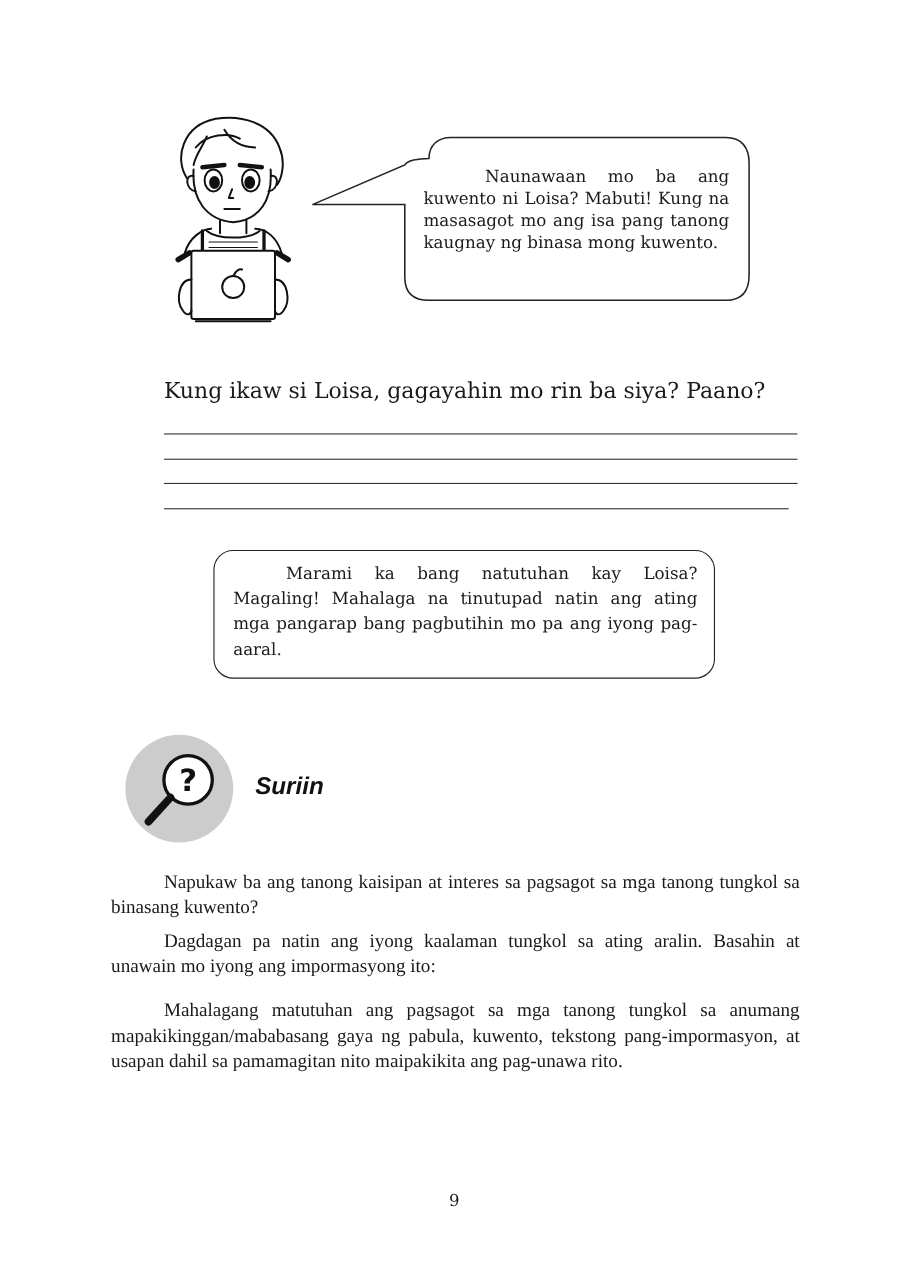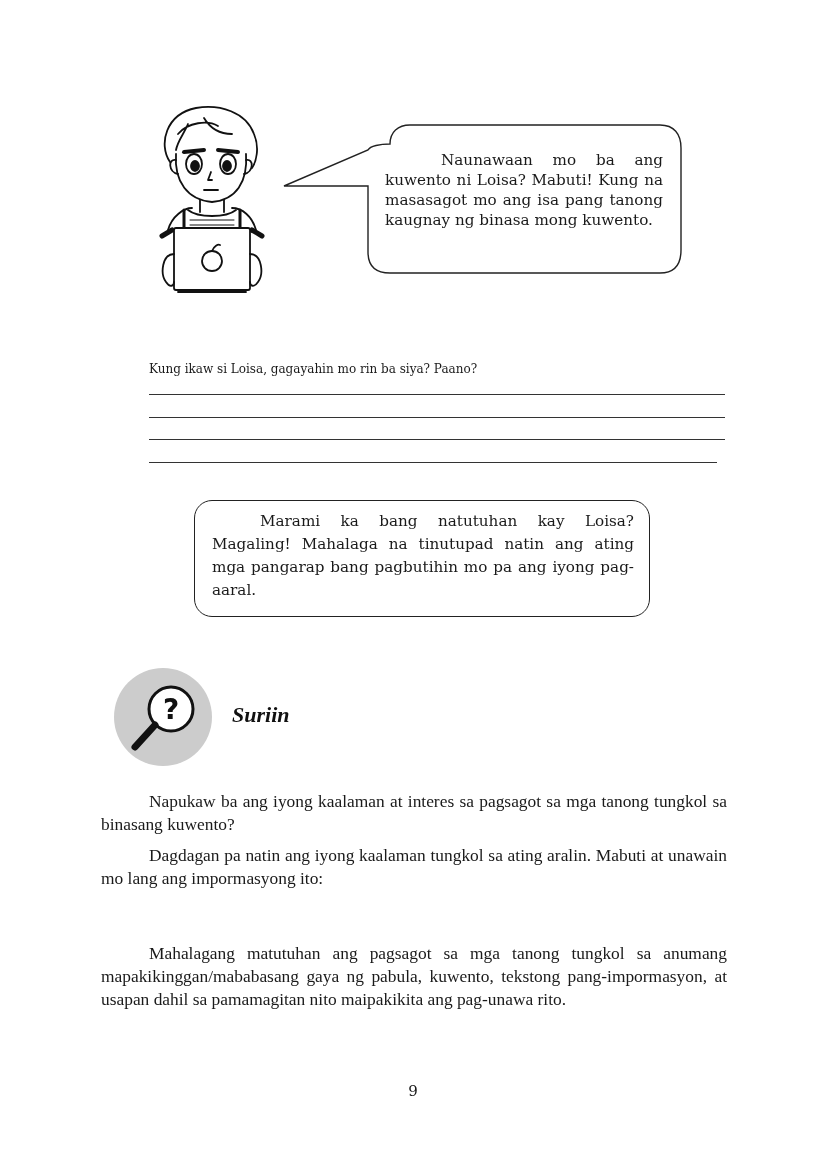--- a/index.html
+++ b/index.html
@@ -9,39 +9,39 @@
 
   
   #character { left: 148px; top: 104px; width: 128px; height: 196px; }
 
   
   #bubble1-svg { left: 280px; top: 122px; width: 405px; height: 156px; }
   #bubble1-text { left: 385px; top: 150px; width: 278px; font-size: 15.2px; line-height: 20px;
                   text-align: justify; text-indent: 56px; }
 
   
-  #question { left: 149px; top: 345px; font-size: 12px; line-height: 20px; margin-top: 14px; }
+  #question { left: 149px; top: 345px; font-size: 20px; line-height: 20px; }
   .answer-line { position: absolute; left: 149px; height: 0; border-top: 1px solid #333; }
 
   
   #box2 { left: 194px; top: 500px; width: 456px; height: 117px; box-sizing: border-box;
           border: 1.3px solid #222; border-radius: 18px; }
   #box2-text { left: 212px; top: 510px; width: 422px; font-size: 15.2px; line-height: 23px;
                text-align: justify; text-indent: 48px; }
 
   
   #suriin-icon { left: 113px; top: 667px; width: 100px; height: 100px; }
-  #suriin-title { left: 232px; top: 702px; font-family: Liberation Serif, serif; font-weight: bold;
+  #suriin-title { left: 232px; top: 702px; font-family: Liberation Sans, sans-serif; font-weight: bold;
                   font-style: italic; font-size: 22px; color: #111; }
 
   .para { position: absolute; left: 101px; width: 626px; font-family: "Liberation Serif", "DejaVu Serif", serif;
           font-size: 17.4px; line-height: 23px; text-align: justify; text-indent: 48px; color: #1a1a1a; }
   #para1 { top: 790px; }
   #para2 { top: 844px; }
-  #para3 { top: 942px; }
+  #para3 { top: 907px; }
 
   #page-number { left: 0; width: 826px; top: 1082px; text-align: center; font-size: 15px; }
 </style>
 </head>
 <body>
 
 <svg id="character" class="abs" viewBox="0 0 128 196">
   <g fill="none" stroke="#111" stroke-width="1.8" stroke-linecap="round" stroke-linejoin="round">
 
     <path d="M22 58 C10 40 18 10 48 4 C72 0 98 8 106 30 C112 44 108 58 104 64"></path>
@@ -98,17 +98,17 @@
 <div id="box2-text" class="abs">Marami ka bang natutuhan kay Loisa? Magaling! Mahalaga na tinutupad natin ang ating mga pangarap bang pagbutihin mo pa ang iyong pag-aaral.</div>
 
 <svg id="suriin-icon" class="abs" viewBox="0 0 100 100">
   <circle cx="50" cy="50" r="49" fill="#cccccc"></circle>
   <circle cx="58" cy="42" r="22" fill="#fff" stroke="#111" stroke-width="3"></circle>
   <path d="M42 58 L22 80" stroke="#111" stroke-width="7" stroke-linecap="round"></path>
   <text x="58" y="52" text-anchor="middle" font-family="DejaVu Sans, sans-serif" font-weight="bold" font-size="28" fill="#111">?</text>
 </svg>
 <div id="suriin-title" class="abs">Suriin</div>
 
-<div id="para1" class="para">Napukaw ba ang iyong kaalaman at interes sa pagsagot sa mga tanong tungkol sa binasang kuwento?</div>
-<div id="para2" class="para">Dagdagan pa natin ang iyong kaalaman tungkol sa ating aralin. Mabuti at unawain mo lang ang impormasyong ito:</div>
+<div id="para1" class="para">Napukaw ba ang tanong kaisipan at interes sa pagsagot sa mga tanong tungkol sa binasang kuwento?</div>
+<div id="para2" class="para">Dagdagan pa natin ang iyong kaalaman tungkol sa ating aralin. Basahin at unawain mo iyong ang impormasyong ito:</div>
 <div id="para3" class="para">Mahalagang matutuhan ang pagsagot sa mga tanong tungkol sa anumang mapakikinggan/mababasang gaya ng pabula, kuwento, tekstong pang-impormasyon, at usapan dahil sa pamamagitan nito maipakikita ang pag-unawa rito.</div>
 
 <div id="page-number" class="abs">9</div>
 
 </body></html>

